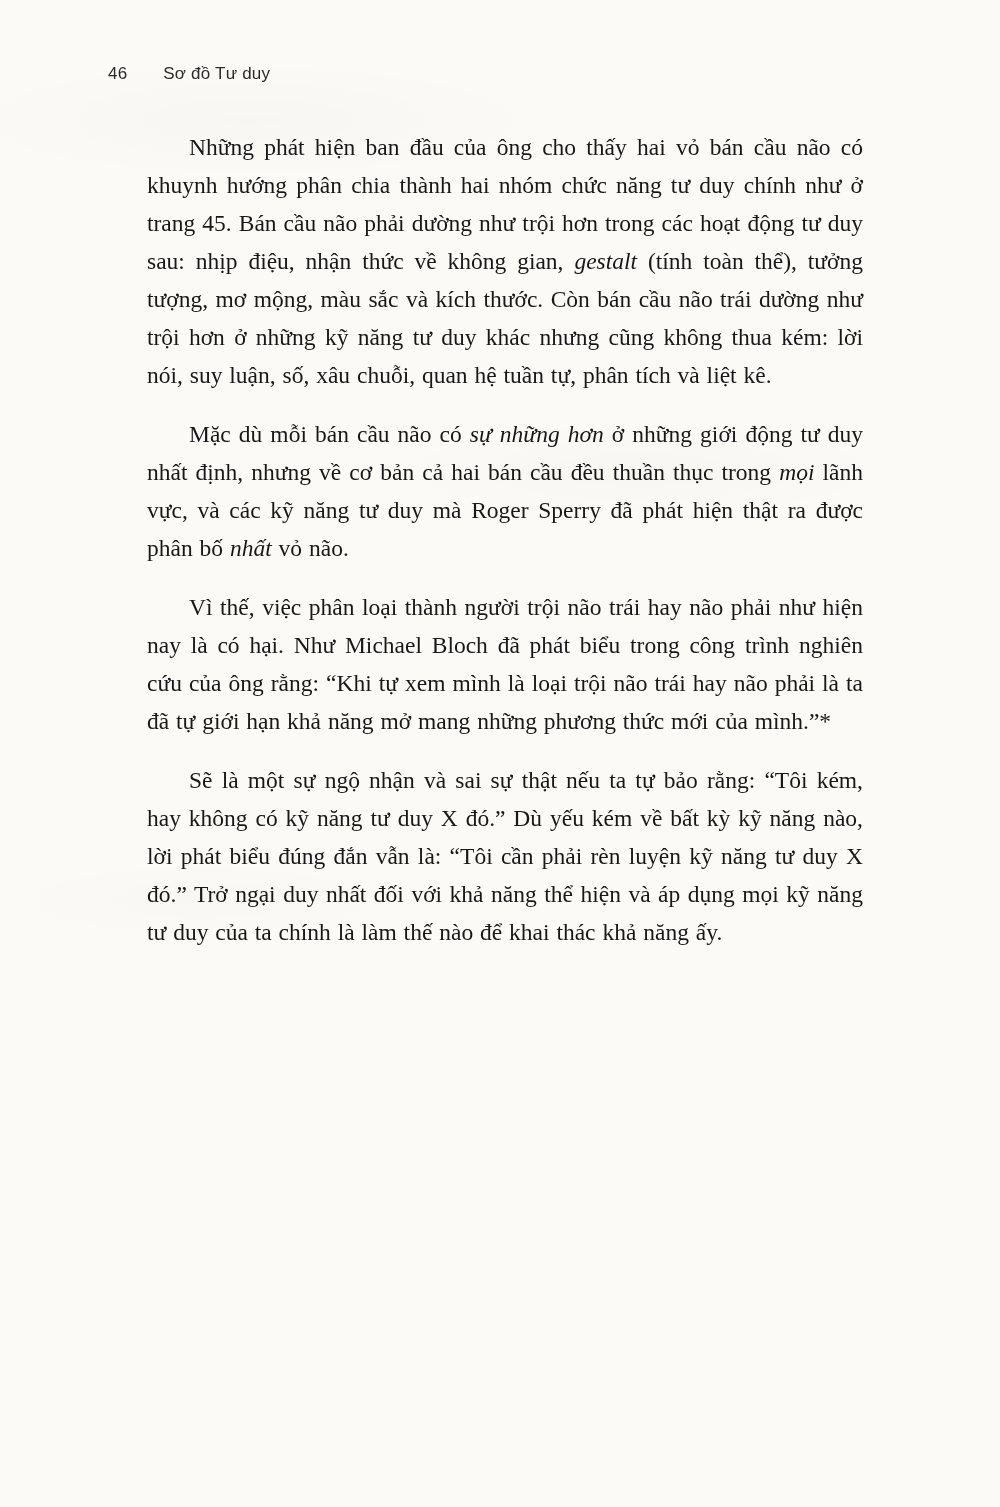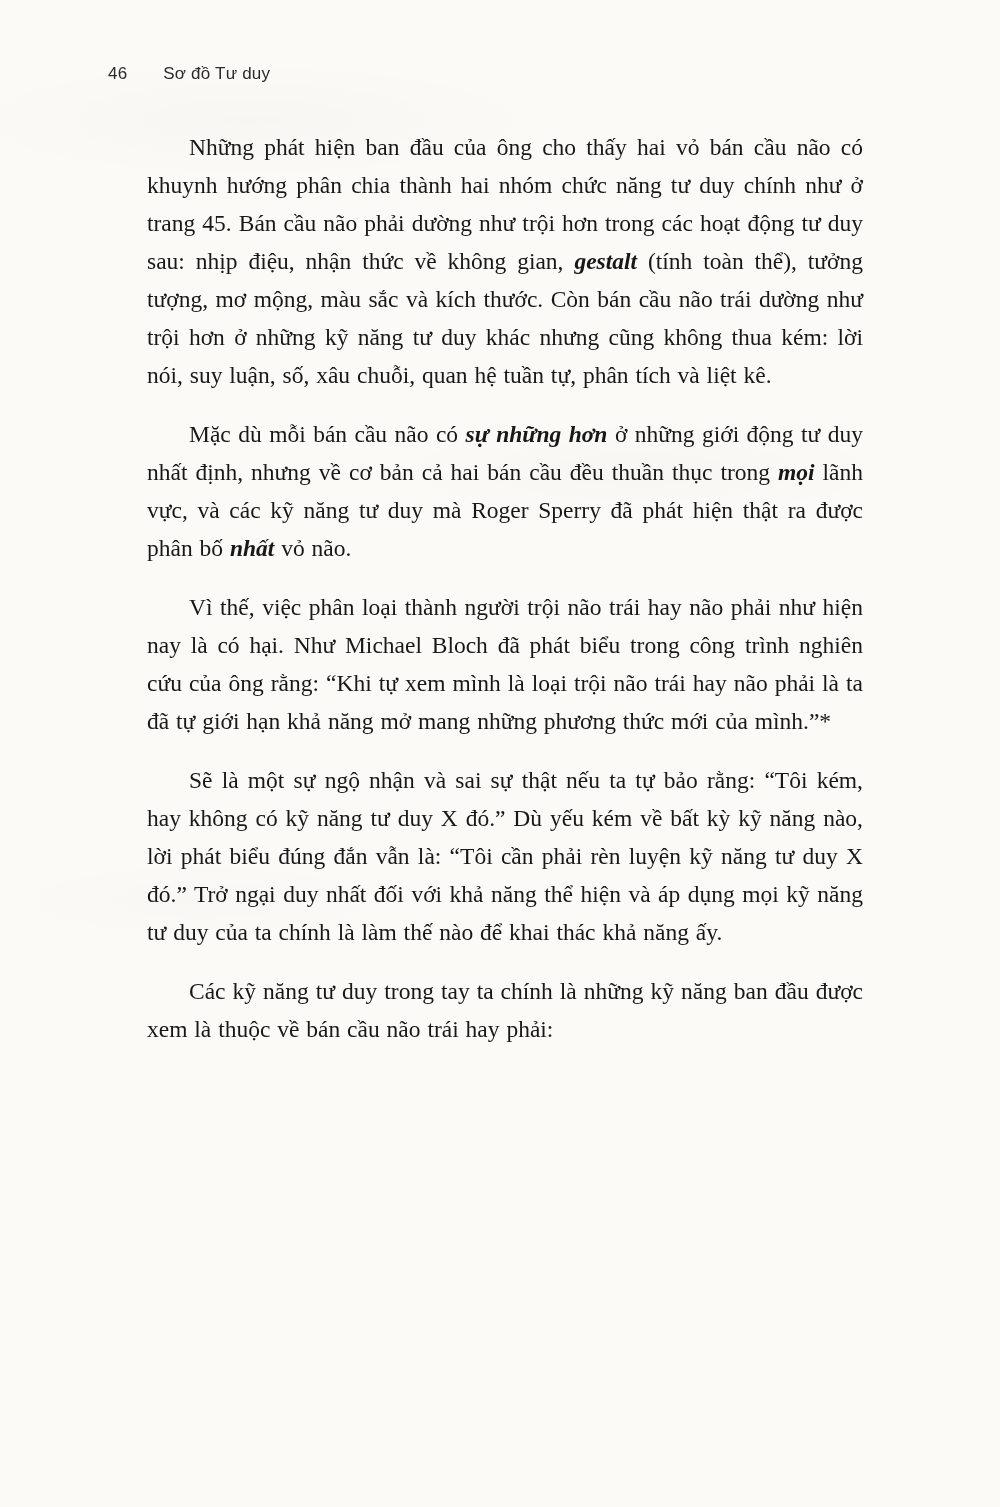--- a/index.html
+++ b/index.html
@@ -49,34 +49,32 @@
     margin: 0 0 21px 0;
     font-size: 23.5px;
     line-height: 38px;
     text-align: justify;
     text-indent: 42px;
     color: #181818;
     word-spacing: 1px;
   }
   .para em {
     font-style: italic;
-    font-weight: bold;
   }
 </style>
 </head>
 <body>
 
 <div class="page">
 
   <header class="running-head">
     <span class="pagenum">46</span>
     <span class="runtitle">Sơ đồ Tư duy</span>
   </header>
 
   <main class="body-text">
     <p class="para"><span>Những phát hiện ban đầu của ông cho thấy hai vỏ bán cầu não có khuynh hướng phân chia thành hai nhóm chức năng tư duy chính như ở trang 45. Bán cầu não phải dường như trội hơn trong các hoạt động tư duy sau: nhịp điệu, nhận thức về không gian, </span><em>gestalt</em><span> (tính toàn thể), tưởng tượng, mơ mộng, màu sắc và kích thước. Còn bán cầu não trái dường như trội hơn ở những kỹ năng tư duy khác nhưng cũng không thua kém: lời nói, suy luận, số, xâu chuỗi, quan hệ tuần tự, phân tích và liệt kê.</span></p>
     <p class="para"><span>Mặc dù mỗi bán cầu não có </span><em>sự những hơn</em><span> ở những giới động tư duy nhất định, nhưng về cơ bản cả hai bán cầu đều thuần thục trong </span><em>mọi</em><span> lãnh vực, và các kỹ năng tư duy mà Roger Sperry đã phát hiện thật ra được phân bố </span><em>nhất</em><span> vỏ não.</span></p>
     <p class="para"><span>Vì thế, việc phân loại thành người trội não trái hay não phải như hiện nay là có hại. Như Michael Bloch đã phát biểu trong công trình nghiên cứu của ông rằng: “Khi tự xem mình là loại trội não trái hay não phải là ta đã tự giới hạn khả năng mở mang những phương thức mới của mình.”*</span></p>
     <p class="para"><span>Sẽ là một sự ngộ nhận và sai sự thật nếu ta tự bảo rằng: “Tôi kém, hay không có kỹ năng tư duy X đó.” Dù yếu kém về bất kỳ kỹ năng nào, lời phát biểu đúng đắn vẫn là: “Tôi cần phải rèn luyện kỹ năng tư duy X đó.” Trở ngại duy nhất đối với khả năng thể hiện và áp dụng mọi kỹ năng tư duy của ta chính là làm thế nào để khai thác khả năng ấy.</span></p>
-    <p class="para"><span>Các kỹ năng tư duy trong tay ta chính là những kỹ năng ban đầu được xem là thuộc về bán cầu não trái hay phải:</span></p>
   </main>
 
 </div>
 
 </body></html>

